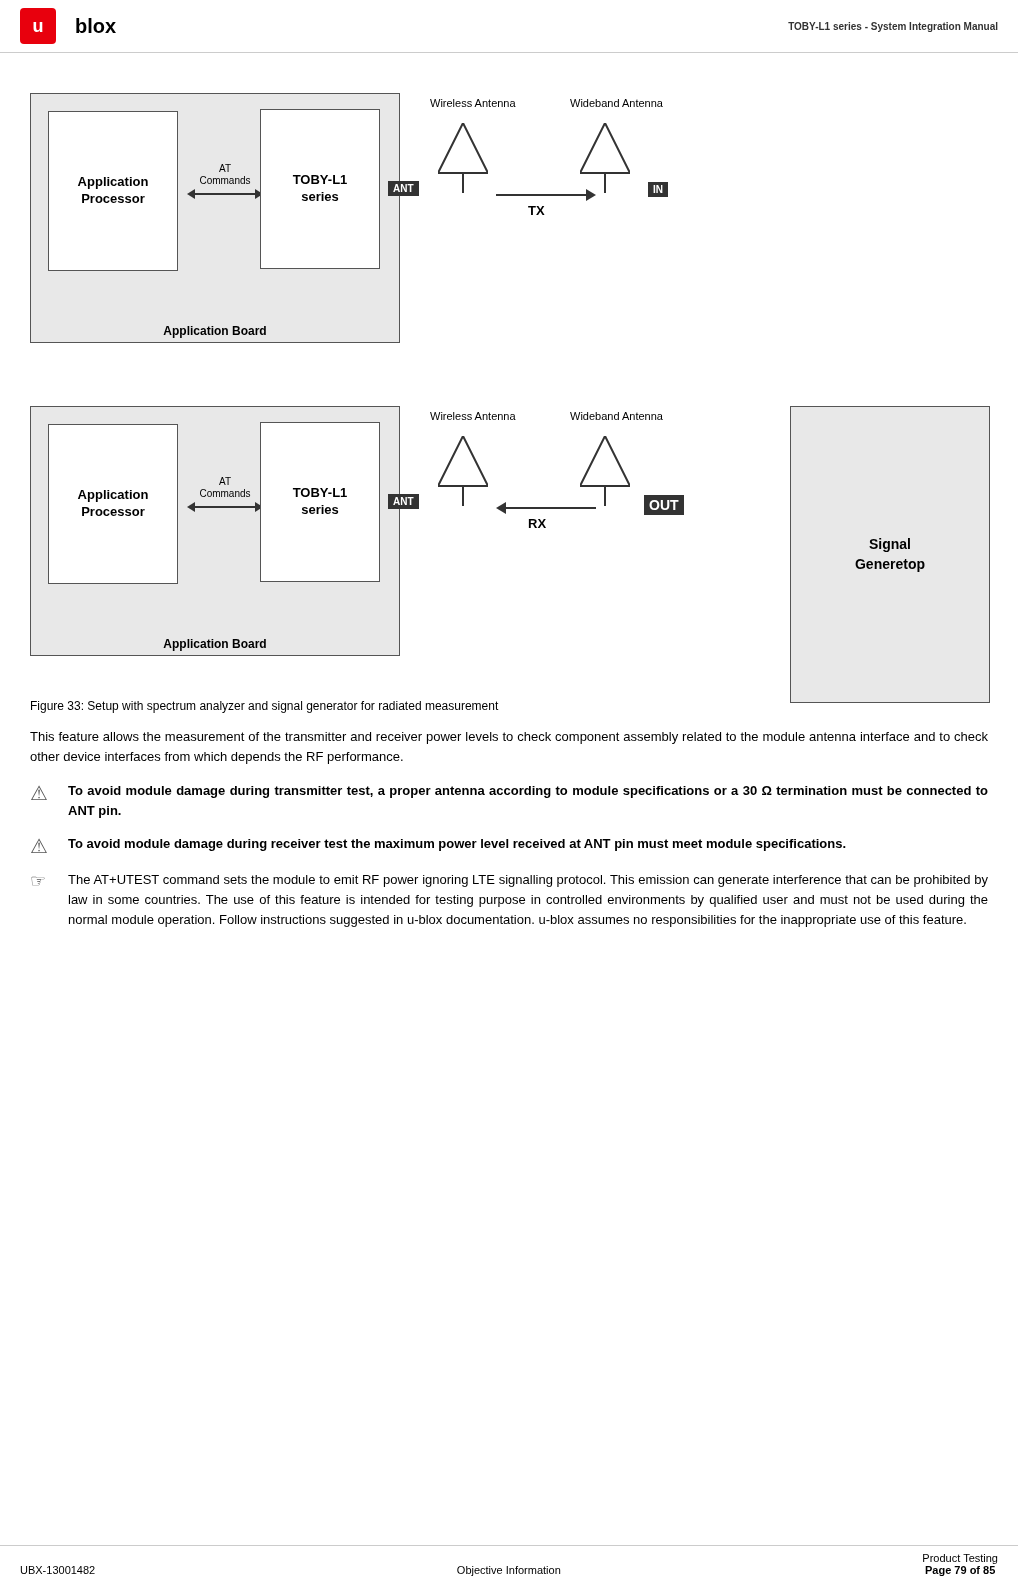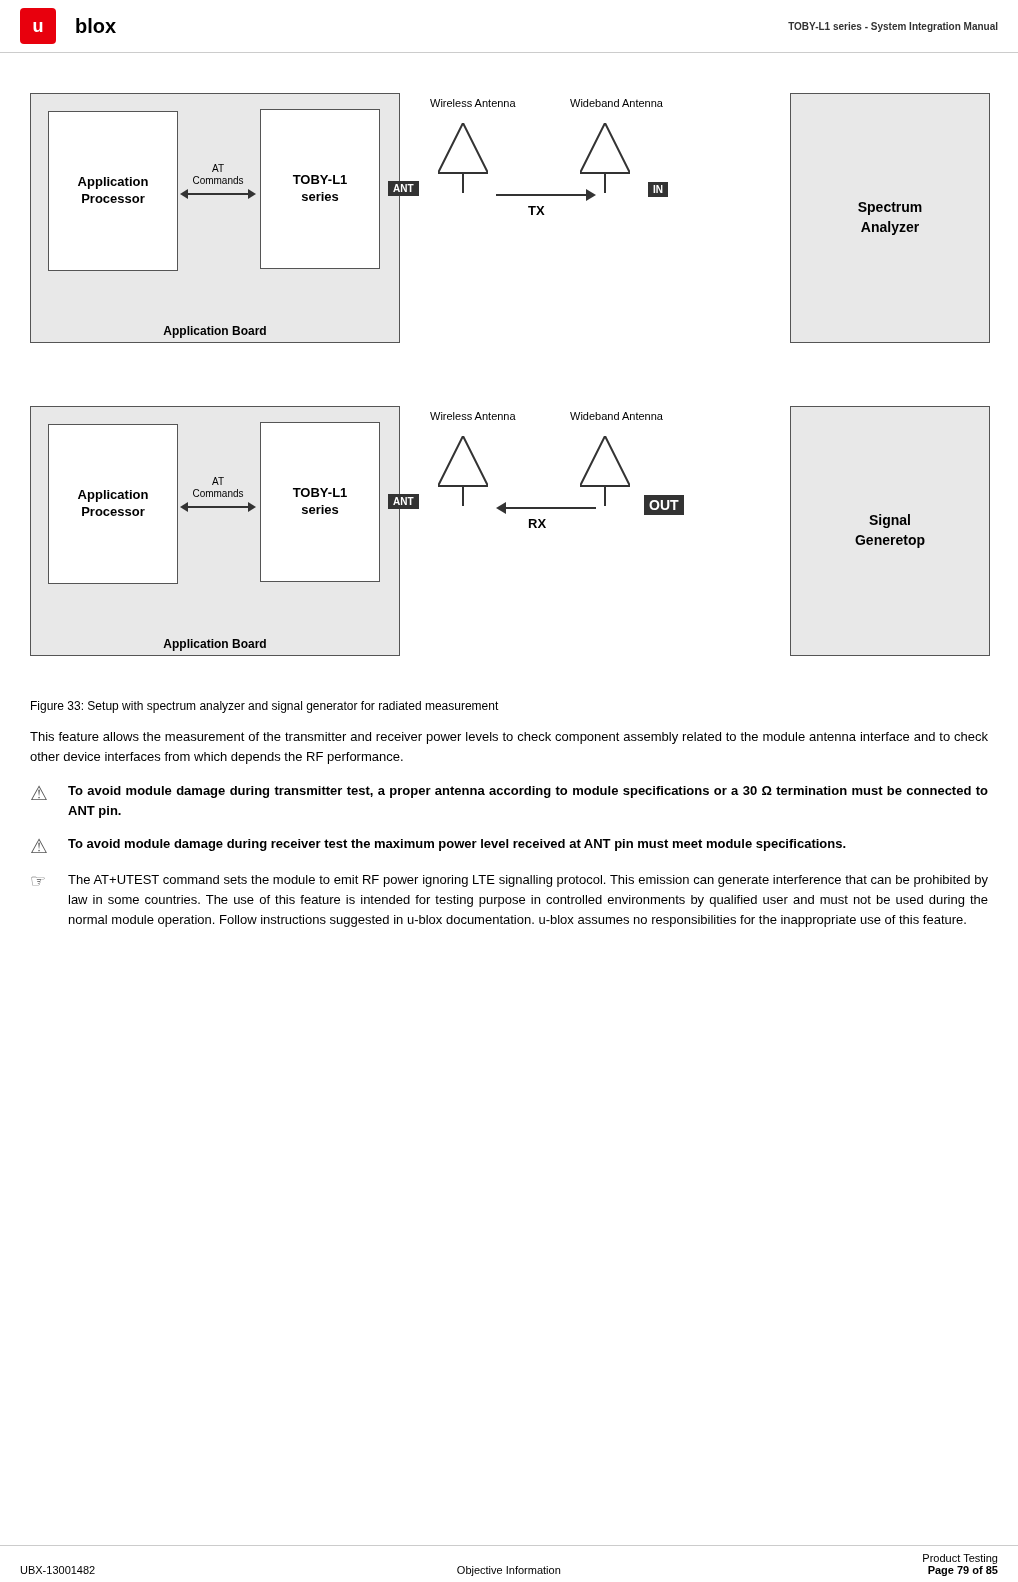--- a/index.html
+++ b/index.html
@@ -74,21 +74,21 @@
     .app-processor-label {
       font-size: 13px;
       font-weight: bold;
       text-align: center;
       line-height: 1.3;
     }
 
     
     .at-commands-area {
       position: absolute;
-      left: 143px;
+      left: 150px;
       top: 90px;
       width: 90px;
       display: flex;
       flex-direction: column;
       align-items: center;
     }
     .at-commands-text {
       font-size: 10px;
       text-align: center;
       line-height: 1.2;
@@ -195,21 +195,21 @@
       font-size: 18px;
       min-width: 28px;
       color: #555;
     }
     .note-text {
       font-size: 13px;
       line-height: 1.55;
       text-align: justify;
     }
     .footer-right {
-      text-align: right;
+      text-align: center;
     }
     .page-number {
       font-weight: bold;
     }
 
     
     .logo-container {
       display: flex;
       align-items: center;
       gap: 4px;
@@ -307,26 +307,20 @@
 
         <div style="position:absolute; left:466px; top:116px; display:flex; align-items:center;">
           <div style="height:2px; background:#333; width:90px;"></div>
           <div style="width:0;height:0;border-top:6px solid transparent;border-bottom:6px solid transparent;border-left:10px solid #333;"></div>
         </div>
 
         <div style="position:absolute; left:498px; top:130px; font-size:13px; font-weight:bold;">TX</div>
 
         <div style="position:absolute; left:618px; top:109px; background:#333; color:#fff; font-size:10px; font-weight:bold; padding:2px 5px;">IN</div>
 
-        <div style="position:absolute; right:0; top:20px; width:200px; height:250px; border:1.5px solid #555; background:#e8e8e8; display:flex; align-items:center; justify-content:center;">
-          <div style="font-size:14px; font-weight:bold; text-align:center; line-height:1.4;">
-            <span style="white-space:pre-line;">Spectrum
-Analyzer</span>
-          </div>
-        </div>
 
       </div>
     </div>
 
     <div class="diagram-wrapper">
       <div class="full-diagram">
 
         <div class="app-board">
           <div class="app-board-label">Application Board</div>
         </div>
@@ -375,21 +369,21 @@
 
         <div style="position:absolute; left:466px; top:116px; display:flex; align-items:center;">
           <div style="width:0;height:0;border-top:6px solid transparent;border-bottom:6px solid transparent;border-right:10px solid #333;"></div>
           <div style="height:2px; background:#333; width:90px;"></div>
         </div>
 
         <div style="position:absolute; left:498px; top:130px; font-size:13px; font-weight:bold;">RX</div>
 
         <div style="position:absolute; left:614px; top:109px; background:#333; color:#fff; font-size:14px; font-weight:bold; padding:2px 5px;">OUT</div>
 
-        <div style="position:absolute; right:0; top:20px; width:200px; height:250px; border:1.5px solid #555; background:#e8e8e8; display:flex; align-items:center; justify-content:center;">
+        <div style="position:absolute; right:0; top:20px; width:200px; height:297px; border:1.5px solid #555; background:#e8e8e8; display:flex; align-items:center; justify-content:center;">
           <div style="font-size:14px; font-weight:bold; text-align:center; line-height:1.4;">
             <span style="white-space:pre-line;">Signal
 Generetор</span>
           </div>
         </div>
 
       </div>
     </div>
 
     <div class="figure-caption">Figure 33: Setup with spectrum analyzer and signal generator for radiated measurement</div>

